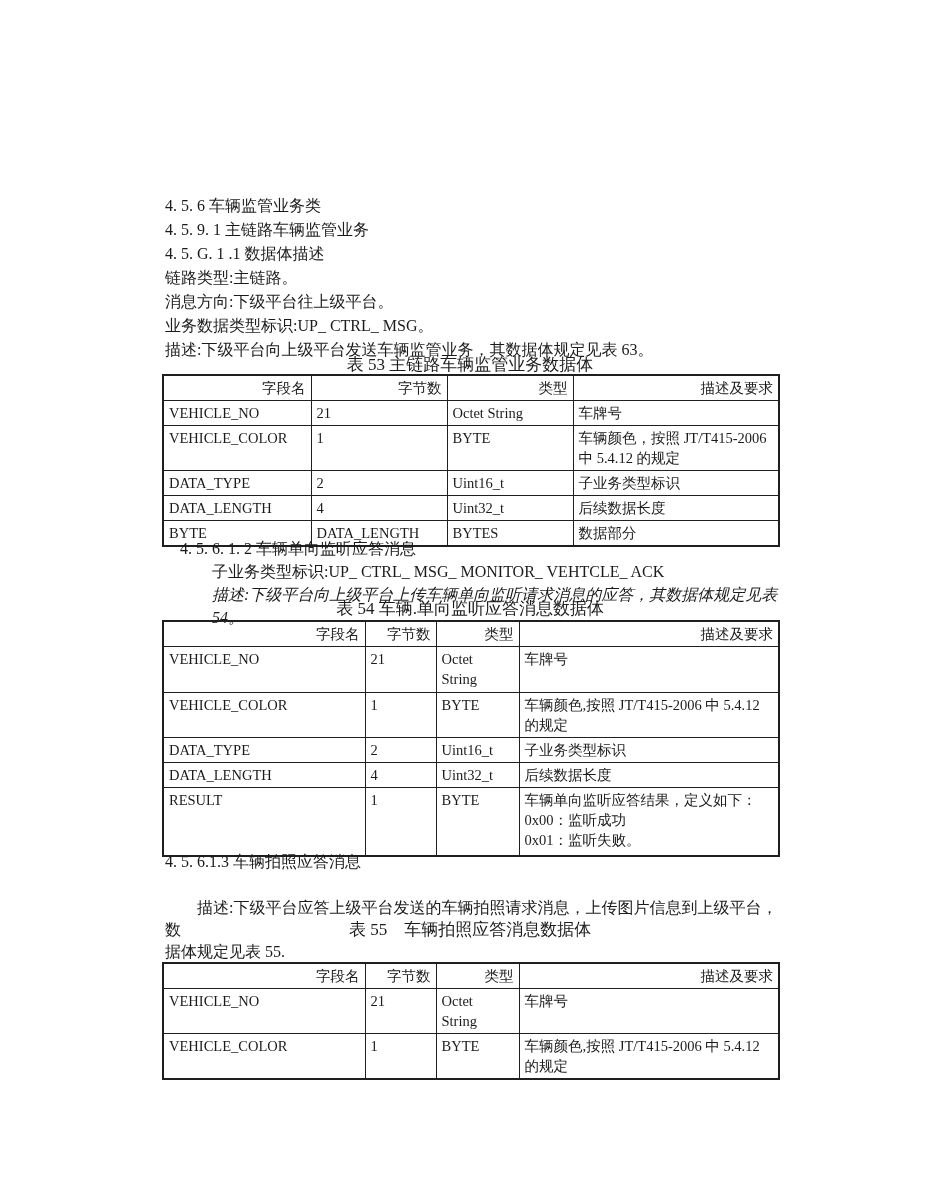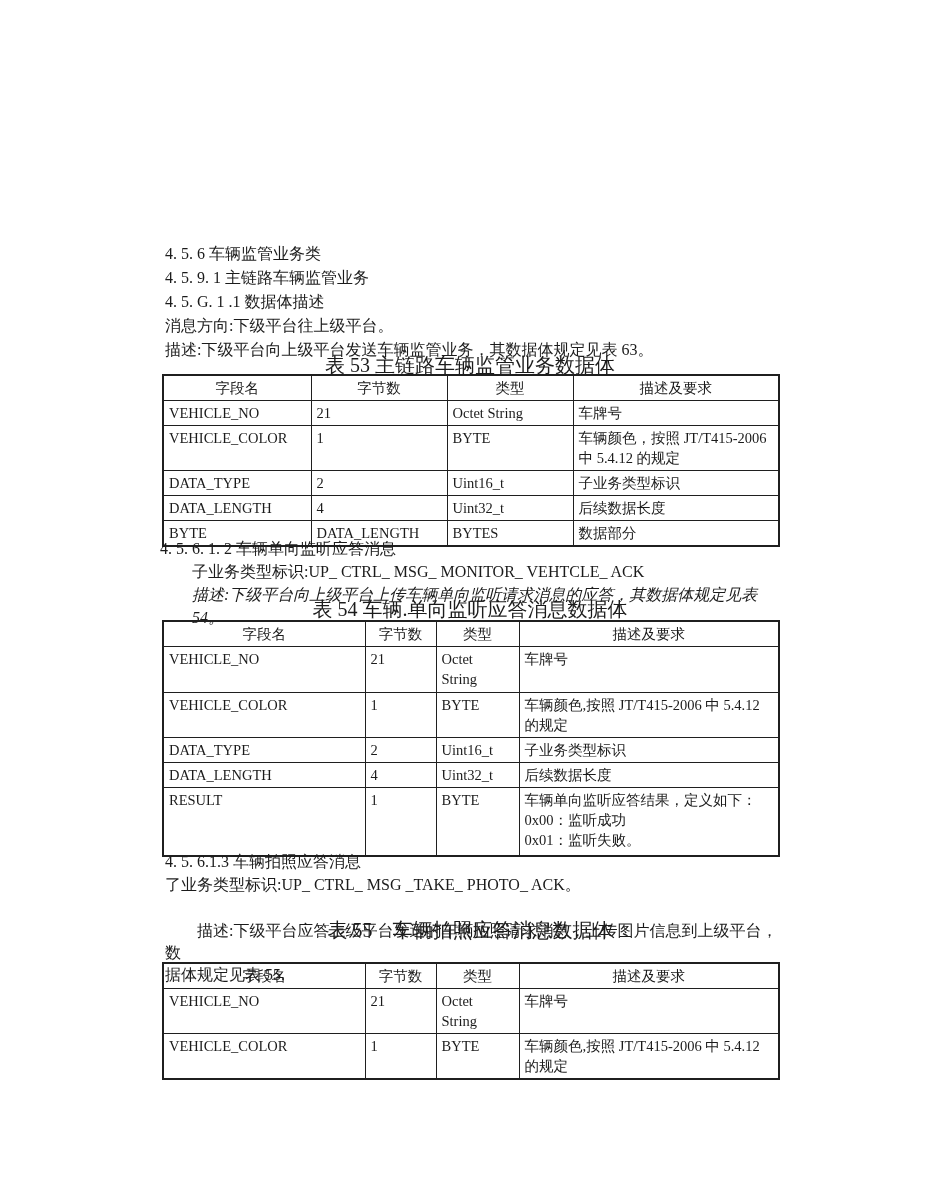--- a/index.html
+++ b/index.html
@@ -17,41 +17,41 @@
   .para {
     margin: 0;
     font-size: 16px;
     line-height: 24px;
     white-space: pre-line;
   }
   .para.indent2 { padding-left: 32px; }
   .para.first-indent { text-indent: 32px; padding-left: 0; }
   .caption {
     margin: 0;
-    font-size: 20px;
+    font-size: 17px;
     line-height: 20px;
     text-align: center;
     width: 616px;
   }
   table.dtable {
     border-collapse: collapse;
     table-layout: fixed;
     border: 2px solid #1f1f1f;
   }
   table.dtable th, table.dtable td {
     border: 1px solid #1f1f1f;
     font-size: 14.5px;
     line-height: 20px;
     padding: 2px 5px;
     vertical-align: top;
     white-space: pre-line;
     overflow: hidden;
     font-weight: normal;
   }
-  table.dtable th { text-align: center; height: 24px; margin-top: 19px; }
+  table.dtable th { text-align: right; height: 24px; margin-top: 19px; }
   table.dtable td { text-align: left; }
   
   .t53 .c1 { width: 148px; }
   .t53 .c2 { width: 136px; }
   .t53 .c3 { width: 126px; }
   .t53 .c4 { width: 206px; }
   
   .t45 .c1 { width: 202px; }
   .t45 .c2 { width: 71px; }
   .t45 .c3 { width: 83px; }
@@ -59,25 +59,27 @@
   .rh24 { height: 24px; }
   .rh44 { height: 44px; }
   .rh46 { height: 46px; }
   .rh68 { height: 68px; }
 </style>
 </head>
 <body>
 
 <div class="page">
 
-  <div class="abs" style="left:165px; top:194px; width:616px;margin-top:48px;">
+  <div class="abs" style="left:165px; top:194px; width:616px;">
     <p class="para">4. 5. 6 车辆监管业务类</p>
     <p class="para">4. 5. 9. 1 主链路车辆监管业务</p>
     <p class="para">4. 5. G. 1 .1 数据体描述</p>
+    <p class="para">链路类型:主链路。</p>
     <p class="para">消息方向:下级平台往上级平台。</p>
+    <p class="para">业务数据类型标识:UP_ CTRL_ MSG。</p>
     <p class="para">描述:下级平台向上级平台发送车辆监管业务，其数据体规定见表 63。</p>
   </div>
 
   <p class="caption abs" style="left:162px; top:355px;">表 53 主链路车辆监管业务数据体</p>
 
   <table class="dtable t53 abs" style="left:162px; top:374px; width:616px;">
     <colgroup>
         <col class="c1">
         <col class="c2">
         <col class="c3">
@@ -119,21 +121,21 @@
       </tr>
       <tr class="rh24">
         <td>BYTE</td>
         <td>DATA_LENGTH</td>
         <td>BYTES</td>
         <td>数据部分</td>
       </tr>
     </tbody>
   </table>
 
-  <div class="abs" style="left:160px; top:537px; width:616px;">
+  <div class="abs" style="left:180px; top:537px; width:616px;">
     <p class="para" style="line-height:23px;">4. 5. 6. 1. 2 车辆单向监听应答消息</p>
     <p class="para indent2" style="line-height:23px;">子业务类型标识:UP_ CTRL_ MSG_ MONITOR_ VEHTCLE_ ACK</p>
     <p class="para indent2" style="line-height:23px;font-style:italic;">描述:下级平台向上级平台上传车辆单向监听请求消息的应答，其数据体规定见表 54。</p>
   </div>
 
   <p class="caption abs" style="left:162px; top:599px;text-align:center;">表 54 车辆.单向监听应答消息数据体</p>
 
   <table class="dtable t45 abs" style="left:162px; top:620px; width:616px;">
     <colgroup>
         <col class="c1">
@@ -182,21 +184,20 @@
         <td>BYTE</td>
         <td>车辆单向监听应答结果，定义如下：
 0x00：监听成功
 0x01：监听失败。</td>
       </tr>
     </tbody>
   </table>
 
   <div class="abs" style="left:165px; top:850px; width:616px;">
     <p class="para" style="line-height:23px;">4. 5. 6.1.3 车辆拍照应答消息</p>
-    <p class="para" style="line-height:23px;">了业务类型标识:UP_ CTRL_ MSG _TAKE_ PHOTO_ ACK。</p>
     <p class="para first-indent" style="line-height:22px;margin-top:24px;">描述:下级平台应答上级平台发送的车辆拍照请求消息，上传图片信息到上级平台，数
 据体规定见表 55.</p>
   </div>
 
   <p class="caption abs" style="left:162px; top:920px;">表 55　车辆拍照应答消息数据体</p>
 
   <table class="dtable t45 abs" style="left:162px; top:962px; width:616px;">
     <colgroup>
         <col class="c1">
         <col class="c2">

